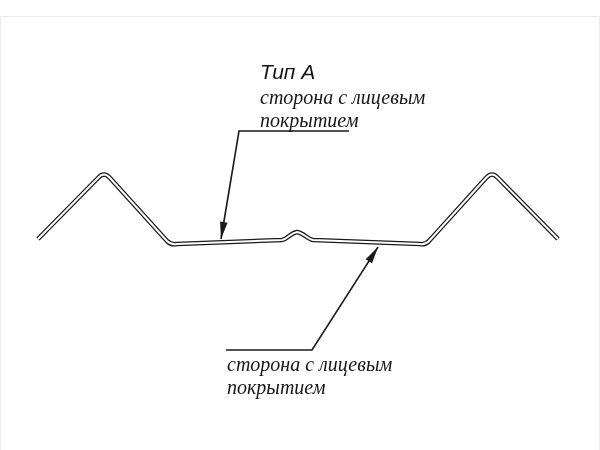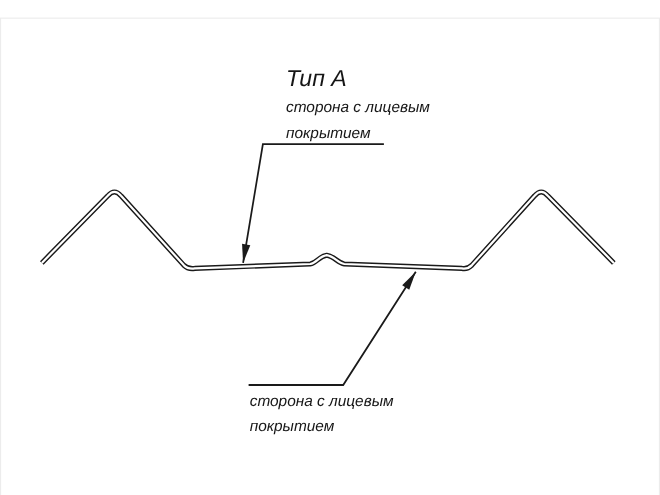--- a/index.html
+++ b/index.html
@@ -29,22 +29,23 @@
     color: #161616;
     white-space: nowrap;
     user-select: none;
   }
   .label-title {
     font-size: 21px;
     line-height: 26px;
     margin-bottom: 1px;
   }
   .label-line {
-    font-size: 14px;
+    font-size: 20px;
     line-height: 23px;
+    font-family: Liberation Serif, serif;
   }
   .label-a { left: 259px; top: 42px; }
   .label-b { left: 226px; top: 336px; }
 </style>
 </head>
 <body>
 
 <div class="canvas">
 
   <svg class="drawing" width="600" height="450" viewBox="0 0 600 450">

